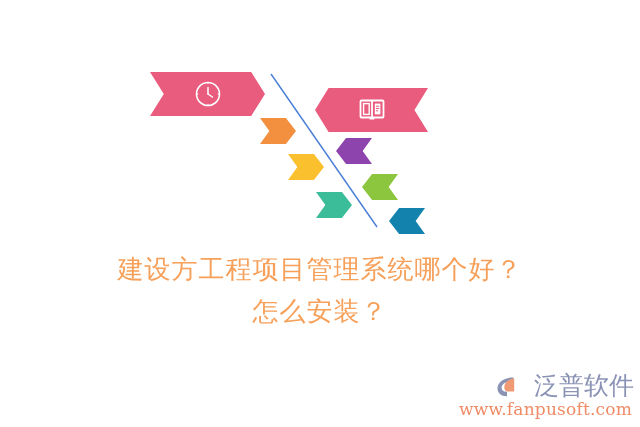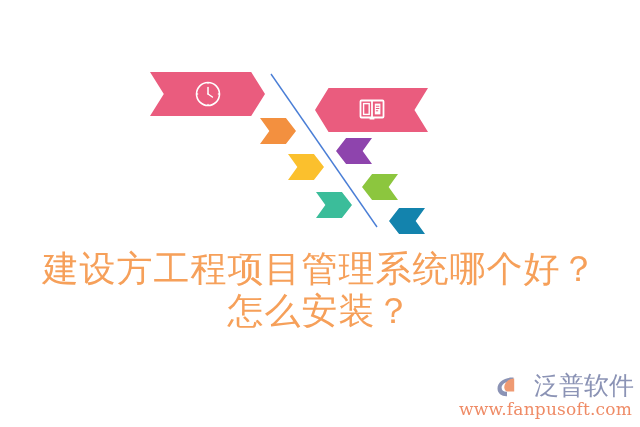--- a/index.html
+++ b/index.html
@@ -75,21 +75,21 @@
     pointer-events:none;
   }
 
   
   #headline{
     position:absolute;
     left:0;top:248px;width:640px;
     text-align:center;
     color:#f6a05a;
     font-family:"DejaVu Serif", serif;
-    font-size:36px;
+    font-size:26px;
     line-height:42px;
     letter-spacing:1px;
     white-space:pre-line;
     font-weight:400;
   }
 
   
   #brand{
     position:absolute;
     right:6px;bottom:8px;

